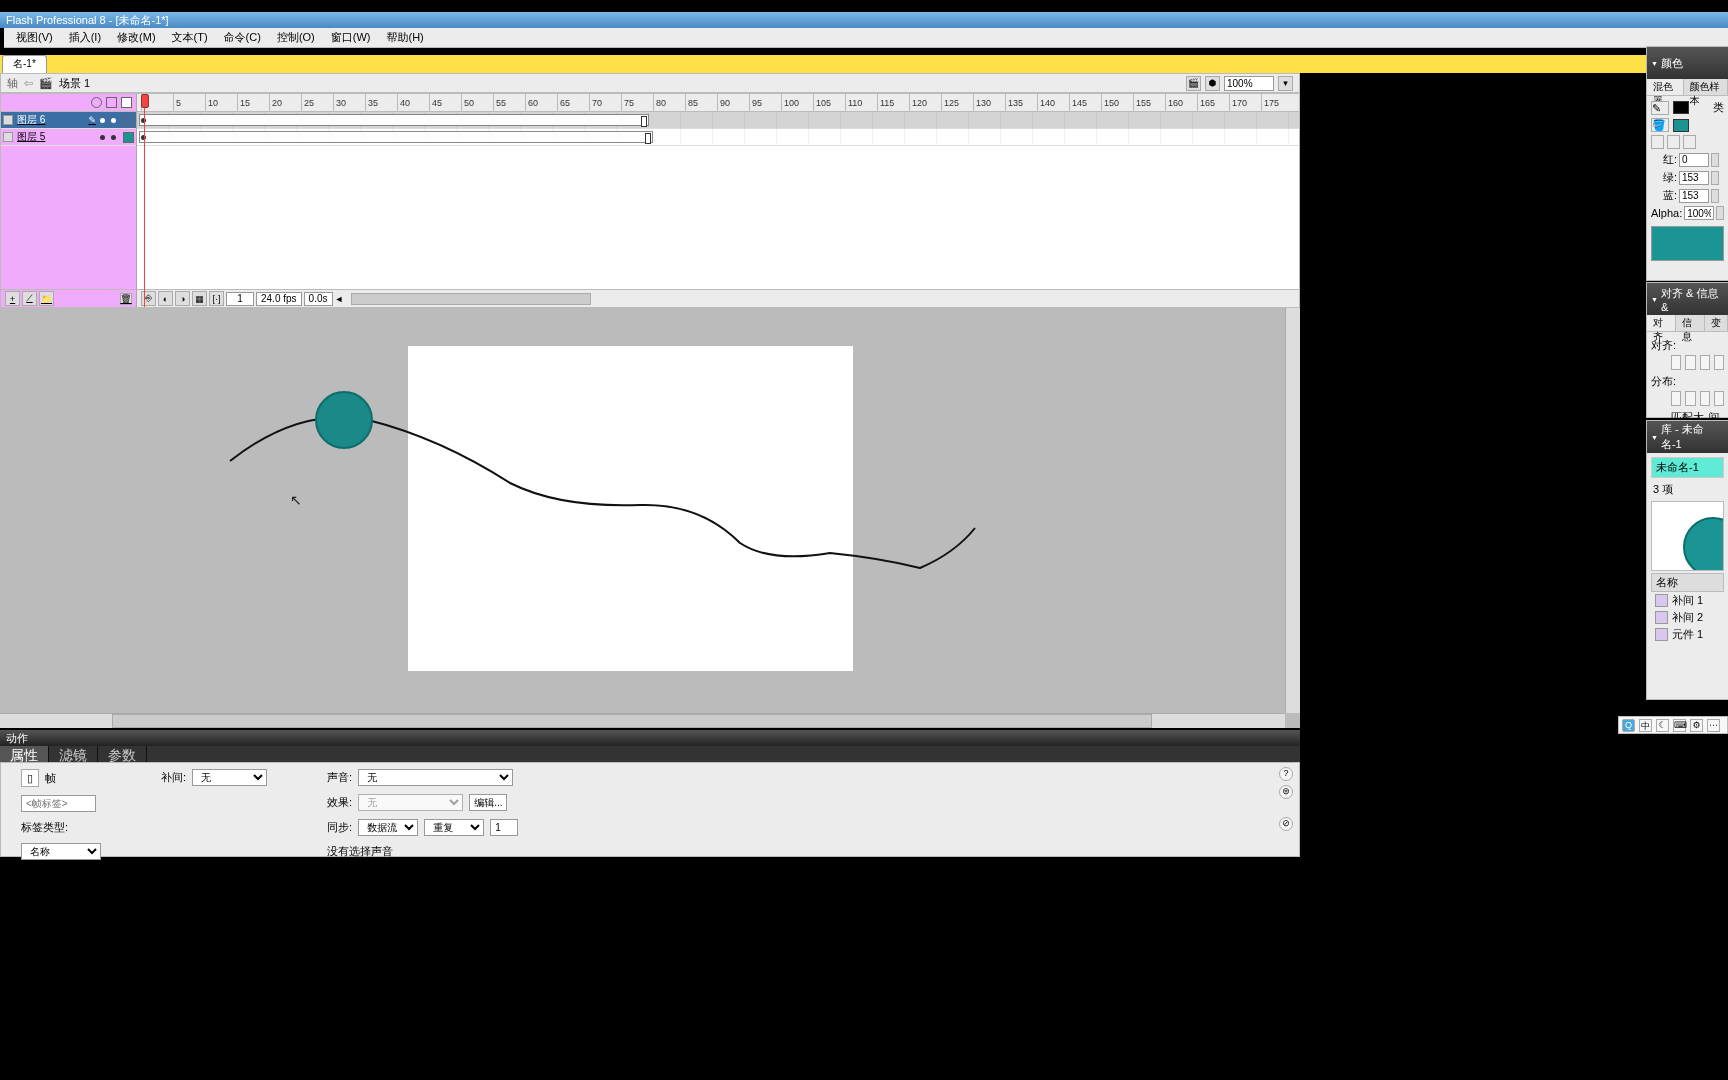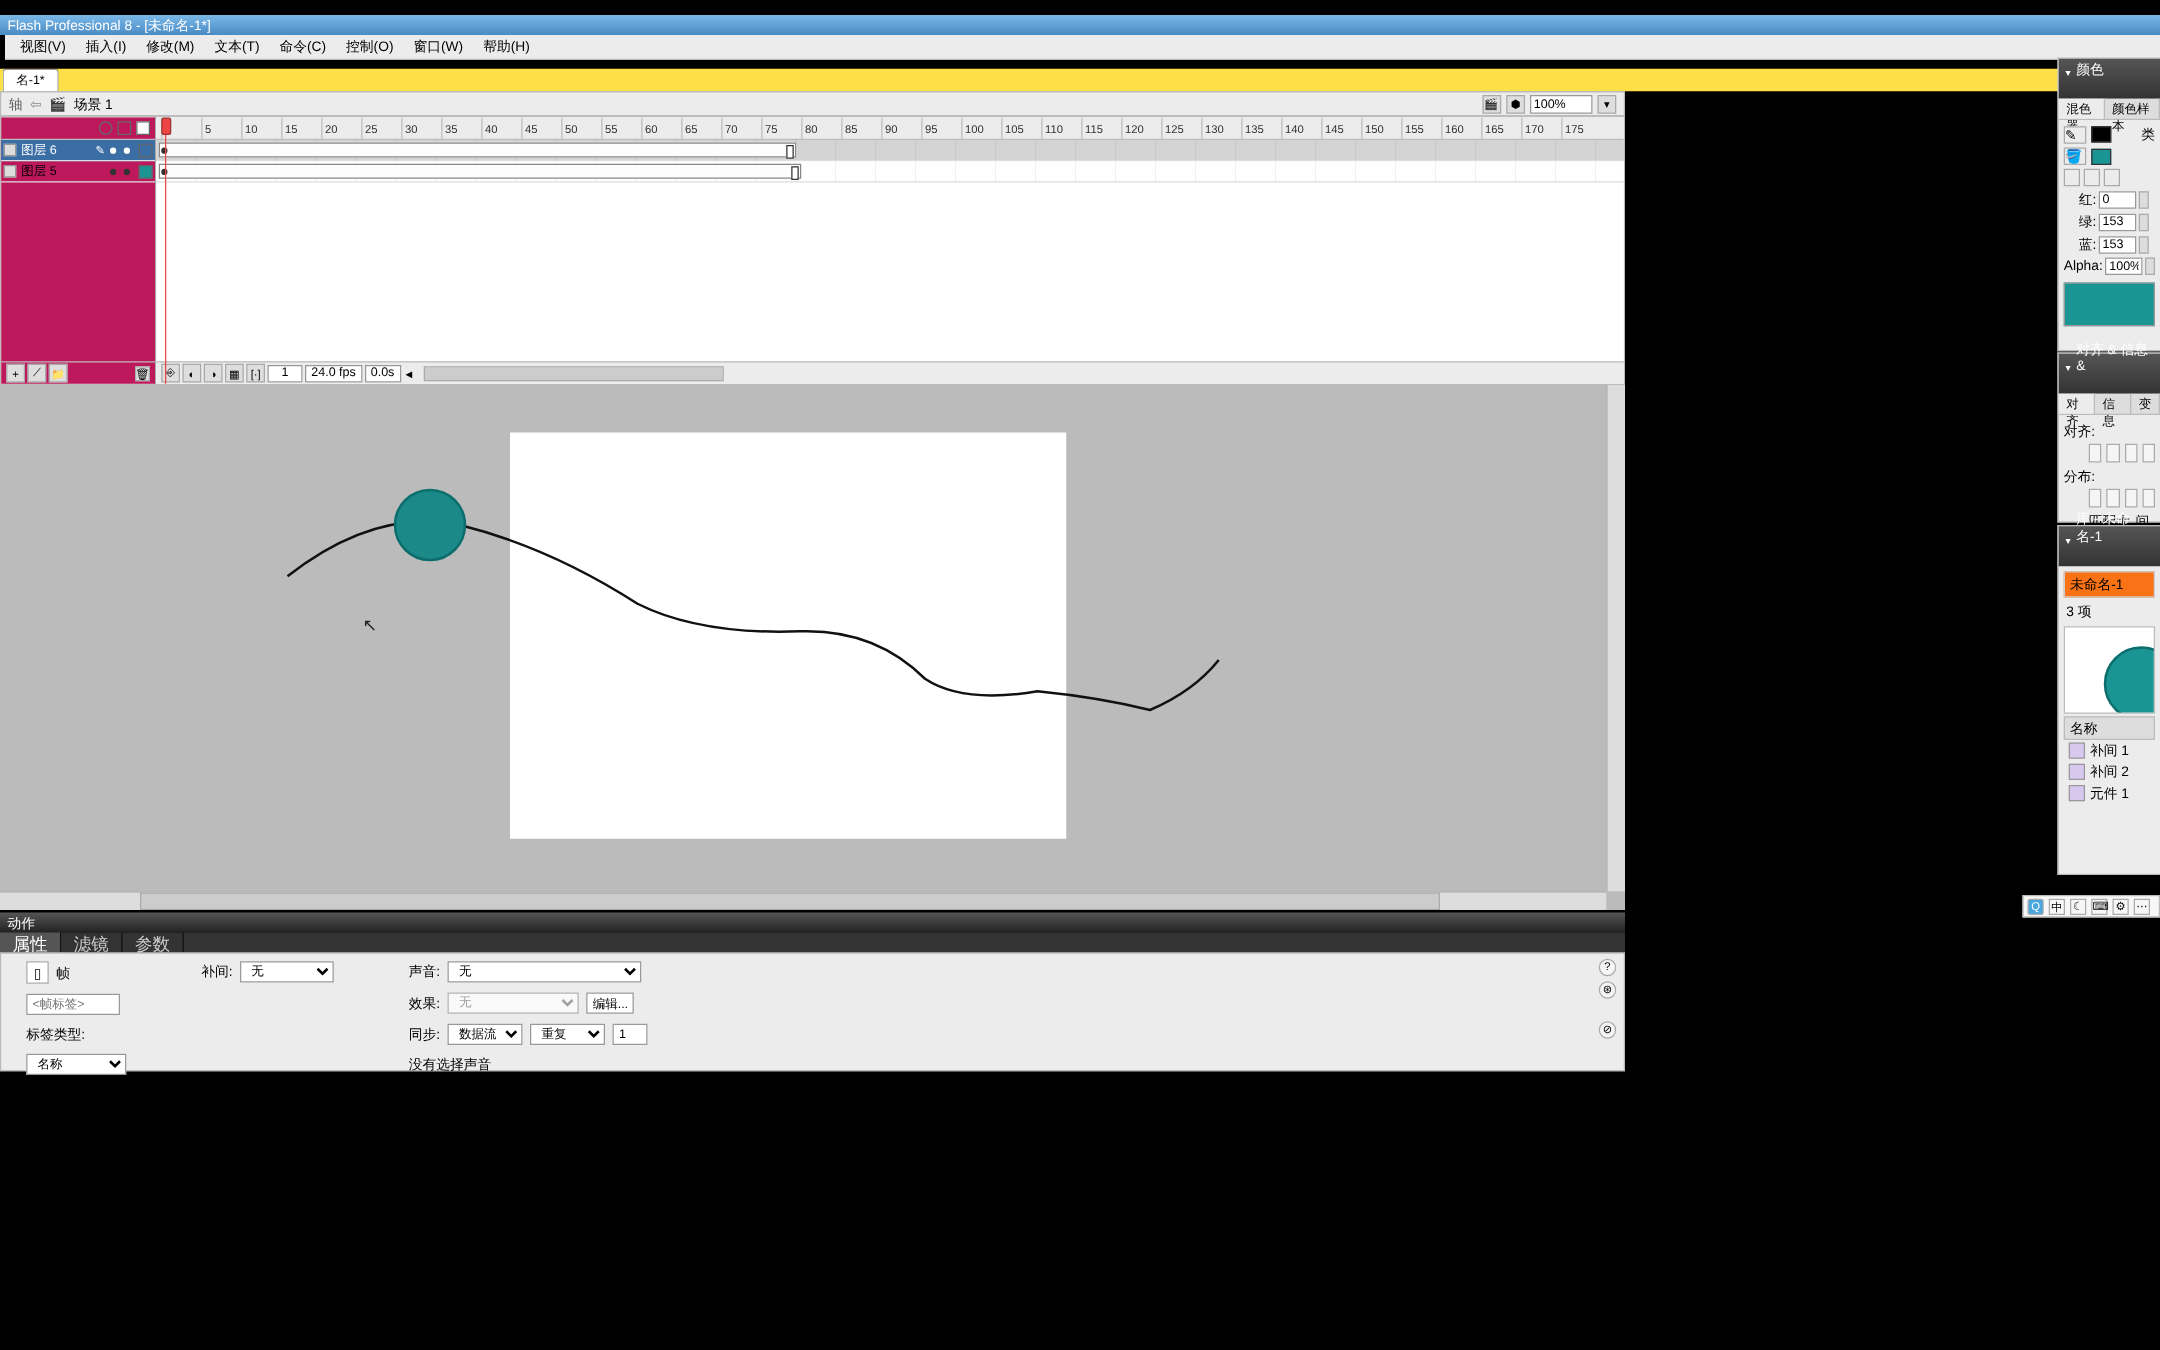--- a/index.html
+++ b/index.html
@@ -19,21 +19,21 @@
 
 .scenebar { position: absolute; top: 73px; left: 0; width: 1300px; height: 20px; background: #ececec; border: 1px solid #bbb; display: flex; align-items: center; padding: 0 6px; justify-content: space-between; }
 .scenebar .left { display: flex; align-items: center; gap: 6px; }
 .scenebar .right { display: flex; align-items: center; gap: 4px; }
 .zoom-input { width: 50px; height: 15px; border: 1px solid #999; font-size: 10px; padding: 0 2px; }
 .icon-sm { width: 15px; height: 15px; background: #dedede; border: 1px solid #aaa; display: inline-flex; align-items: center; justify-content: center; font-size: 9px; }
 .icon-arrow-left { color:#888; }
 
 
 .timeline { position: absolute; top: 93px; left: 0; width: 1300px; height: 215px; background: #ececec; border: 1px solid #bbb; display: flex; }
-.layers-panel { width: 124px; background: #be185d; border-right: 1px solid #aaa; display: flex; flex-direction: column; }
+.layers-panel { width: 136px; background: #f0abfc; border-right: 1px solid #aaa; display: flex; flex-direction: column; text-decoration: underline; }
 .layer-header { height: 18px; border-bottom: 1px solid #bbb; display: flex; align-items: center; justify-content: flex-end; gap: 4px; padding-right: 4px; font-size: 9px; }
 .layer-header .hdr-icon { width: 11px; height: 11px; display: inline-block; }
 .eye-i { border: 1px solid #666; border-radius: 50%; }
 .lock-i { border: 1px solid #666; }
 .outline-i { border: 1px solid #666; background: #fff; }
 .layer-row { height: 17px; display: flex; align-items: center; padding: 0 2px; border-bottom: 1px solid #e0e0e0; gap: 2px; }
 .layer-row.selected { background: #3a6ea5; color: #fff; }
 .layer-name { flex: 1; font-size: 10px; padding-left: 2px; }
 .layer-icon-sm { width: 10px; height: 10px; background: #ddd; border: 1px solid #999; }
 .dot { width: 5px; height: 5px; background: #333; border-radius: 50%; margin: 0 2px; }
@@ -81,21 +81,21 @@
 .prow { display: flex; align-items: center; gap: 6px; }
 .prow label { font-size: 11px; }
 .pinput, .pselect { border: 1px solid #999; background: #fff; height: 17px; font-size: 10px; padding: 0 4px; }
 .pselect { min-width: 60px; }
 .frame-icon { width: 18px; height: 18px; background: #fff; border: 1px solid #aaa; display:flex; align-items:center; justify-content:center; }
 .props-btns { position: absolute; right: 6px; top: 4px; display: flex; flex-direction: column; gap: 4px; }
 .props-btns div { width: 14px; height: 14px; border: 1px solid #aaa; background: #f5f5f5; border-radius: 50%; font-size: 9px; text-align: center; }
 
 
 .rpanel { position: absolute; right: 0; width: 82px; background: #ececec; border: 1px solid #bbb; border-right: none; }
-.rpanel-head { height: 15px; background: linear-gradient(#555,#333); color: #fff; font-size: 10px; padding: 16px 4px; display: flex; align-items: flex-end; }
+.rpanel-head { height: 15px; background: linear-gradient(#555,#333); color: #fff; font-size: 10px; padding: 16px 4px; display: flex; align-items: center; }
 .rpanel-head::before { content: '▼'; font-size: 7px; margin-right: 3px; }
 .rpanel-tabs { display: flex; height: 17px; background: #ddd; border-bottom: 1px solid #bbb; }
 .rpanel-tabs .rt { padding: 1px 6px; font-size: 10px; border-right: 1px solid #bbb; }
 .rpanel-tabs .rt.active { background: #ececec; }
 
 .color-panel { top: 46px; height: 235px; }
 .color-body { padding: 4px; }
 .color-row { display: flex; align-items: center; gap: 2px; margin-bottom: 3px; font-size: 10px; }
 .color-row label { width: 26px; text-align: right; }
 .color-row input { width: 30px; height: 14px; border: 1px solid #999; font-size: 10px; padding: 0 2px; }
@@ -106,21 +106,21 @@
 .fill-sw { width: 16px; height: 13px; background: #1a9594; border: 1px solid #333; margin-left: 2px; }
 
 .align-panel { top: 282px; height: 136px; }
 .align-body { padding: 4px; font-size: 10px; }
 .align-label { margin: 2px 0; }
 .align-row { display: flex; gap: 4px; margin-bottom: 4px; margin-left: 20px; }
 .align-btn { width: 17px; height: 15px; background: #f5f5f5; border: 1px solid #aaa; }
 
 .lib-panel { top: 420px; height: 280px; }
 .lib-body { padding: 2px; font-size: 10px; }
-.lib-doc { padding: 2px 4px; background: #f97316; border: 1px solid #ccc; margin: 2px; }
+.lib-doc { padding: 2px 4px; background: #5eead4; border: 1px solid #ccc; margin: 2px; }
 .lib-count { padding: 2px 4px; }
 .lib-preview { height: 70px; background: #fff; border: 1px solid #bbb; margin: 2px; position: relative; overflow: hidden; }
 .lib-preview-circle { position: absolute; right: -20px; top: 15px; width: 60px; height: 60px; border-radius: 50%; background: #1a9594; border: 2px solid #0b6e6d; }
 .lib-hdr { background: #ddd; border: 1px solid #bbb; padding: 1px 4px; margin: 0 2px; }
 .lib-item { display: flex; align-items: center; gap: 4px; padding: 1px 4px; margin: 0 2px; }
 .lib-item-icon { width: 13px; height: 13px; background: #d8c8f0; border: 1px solid #999; }
 
 
 .ime-bar { position: absolute; top: 716px; right: 0; width: 110px; height: 18px; background: #f7f7f7; border: 1px solid #bbb; display: flex; align-items: center; gap: 4px; padding: 0 3px; }
 .ime-bar .ime-i { width: 13px; height: 13px; border: 1px solid #aaa; font-size: 9px; text-align: center; }

